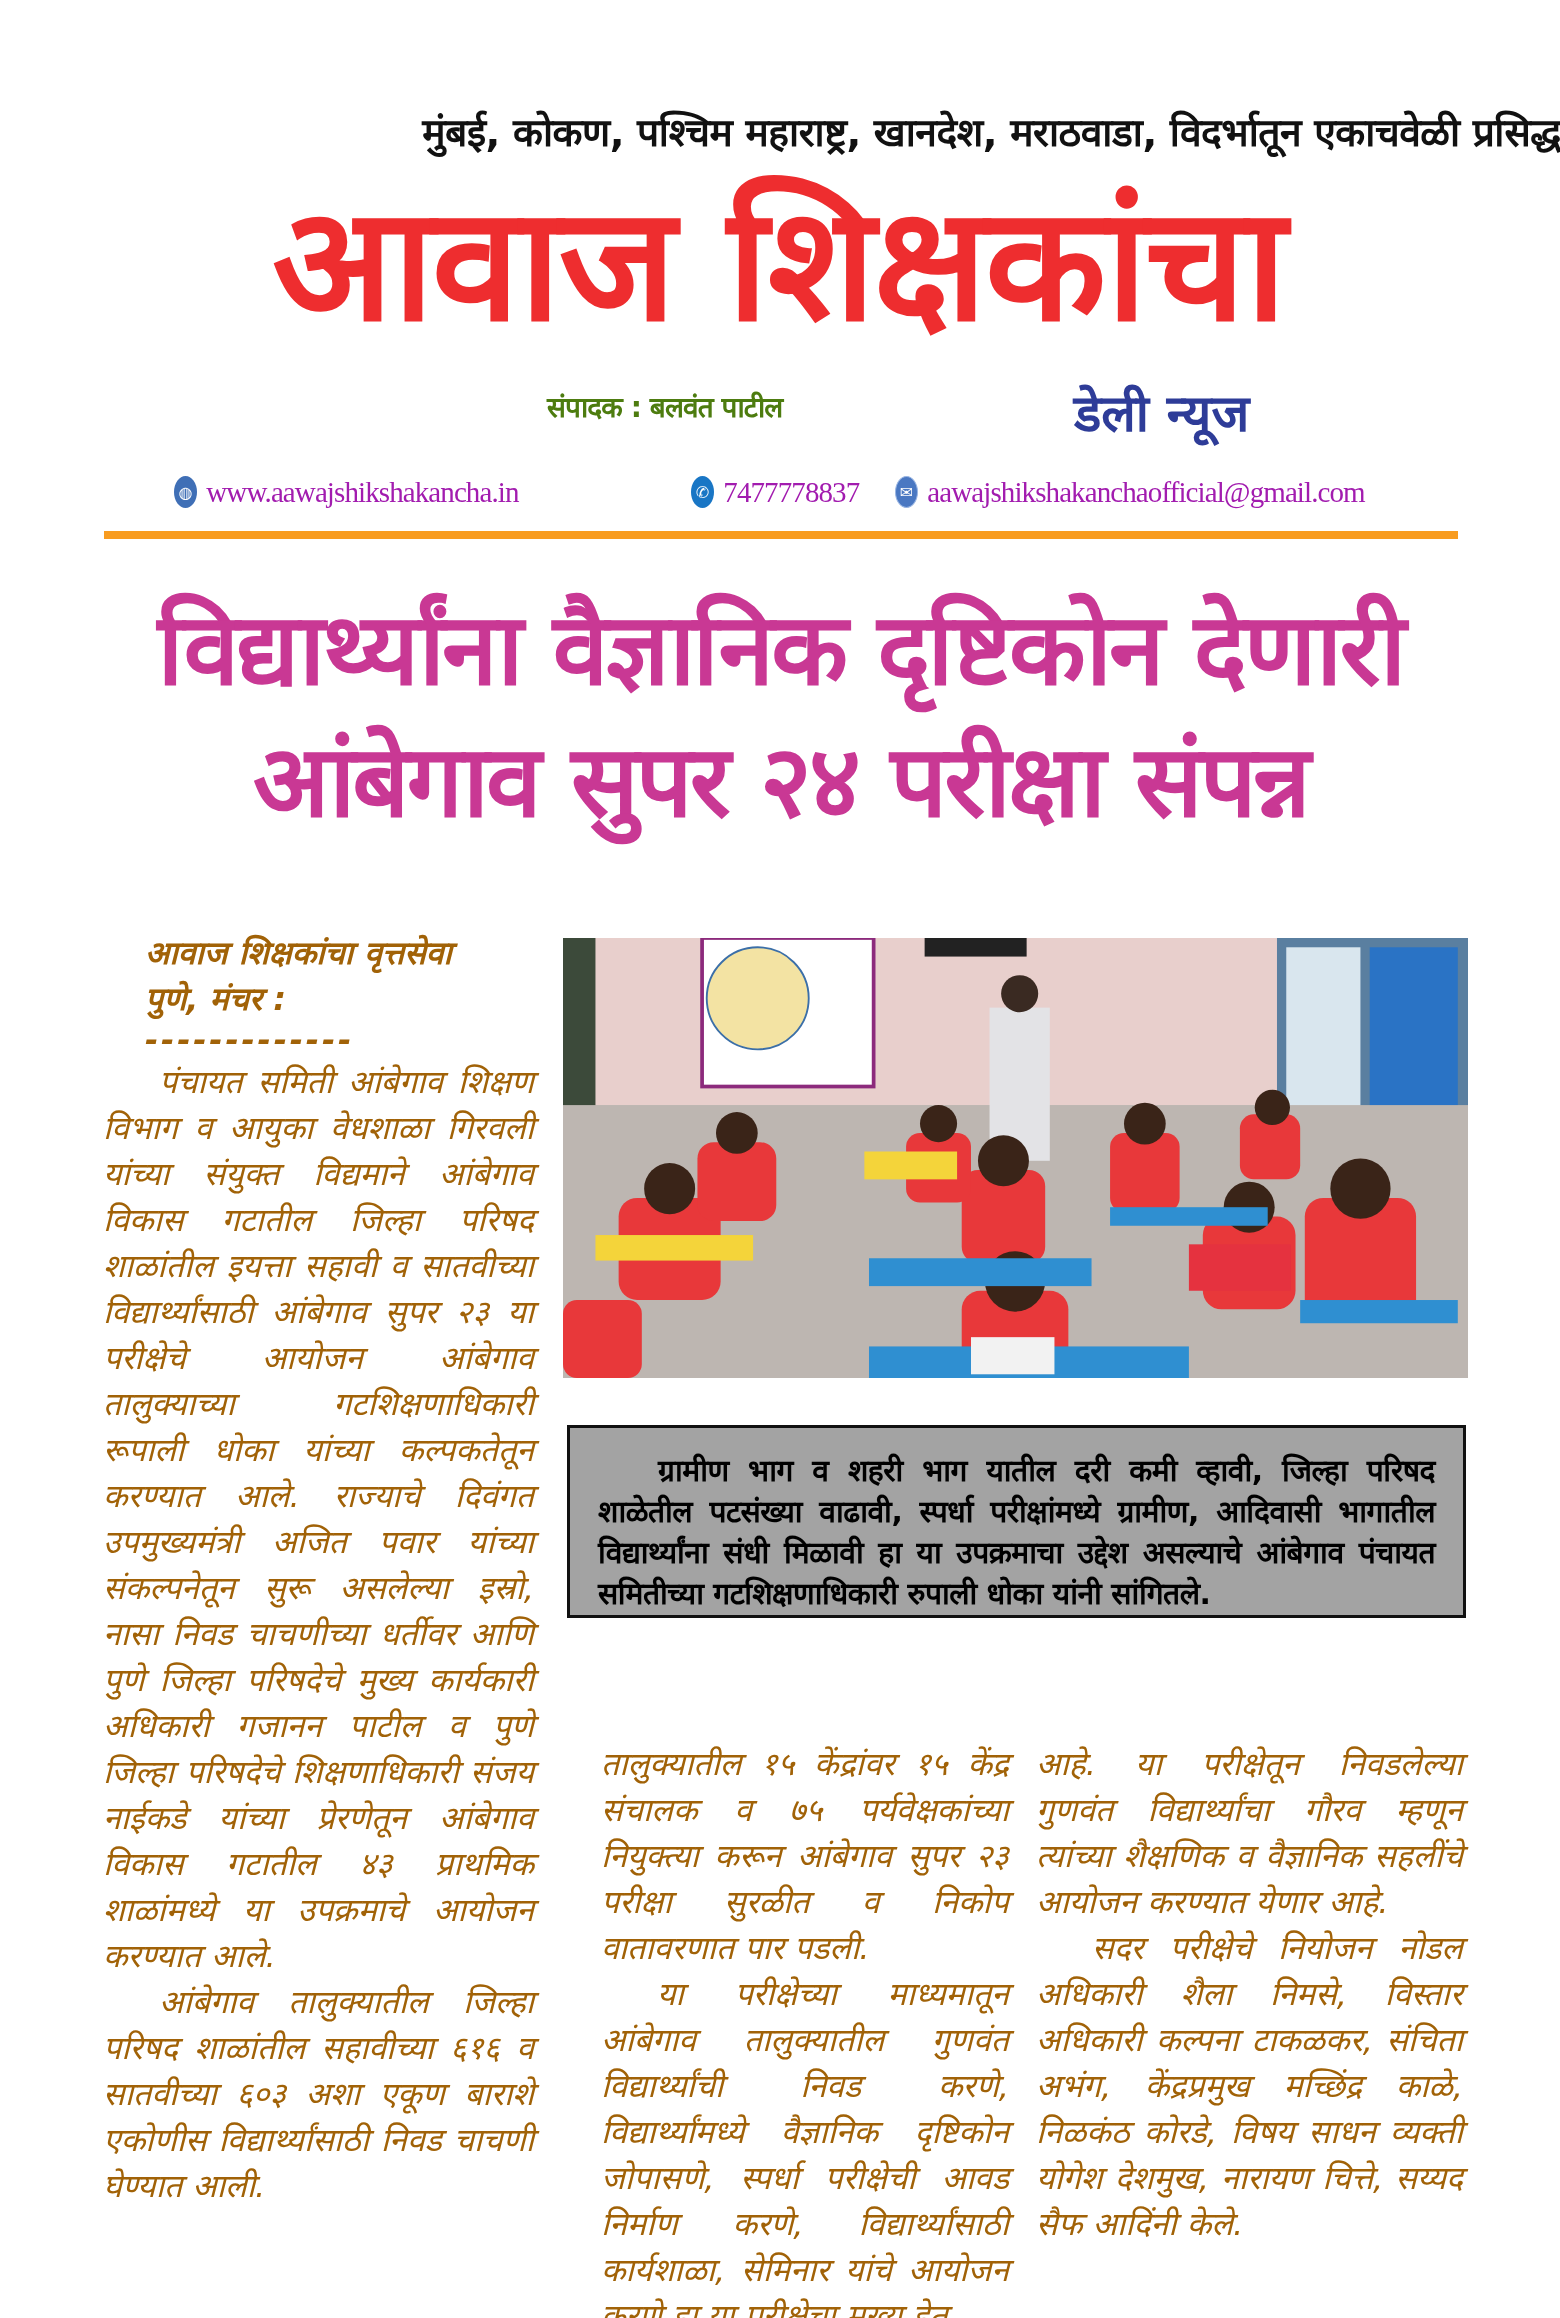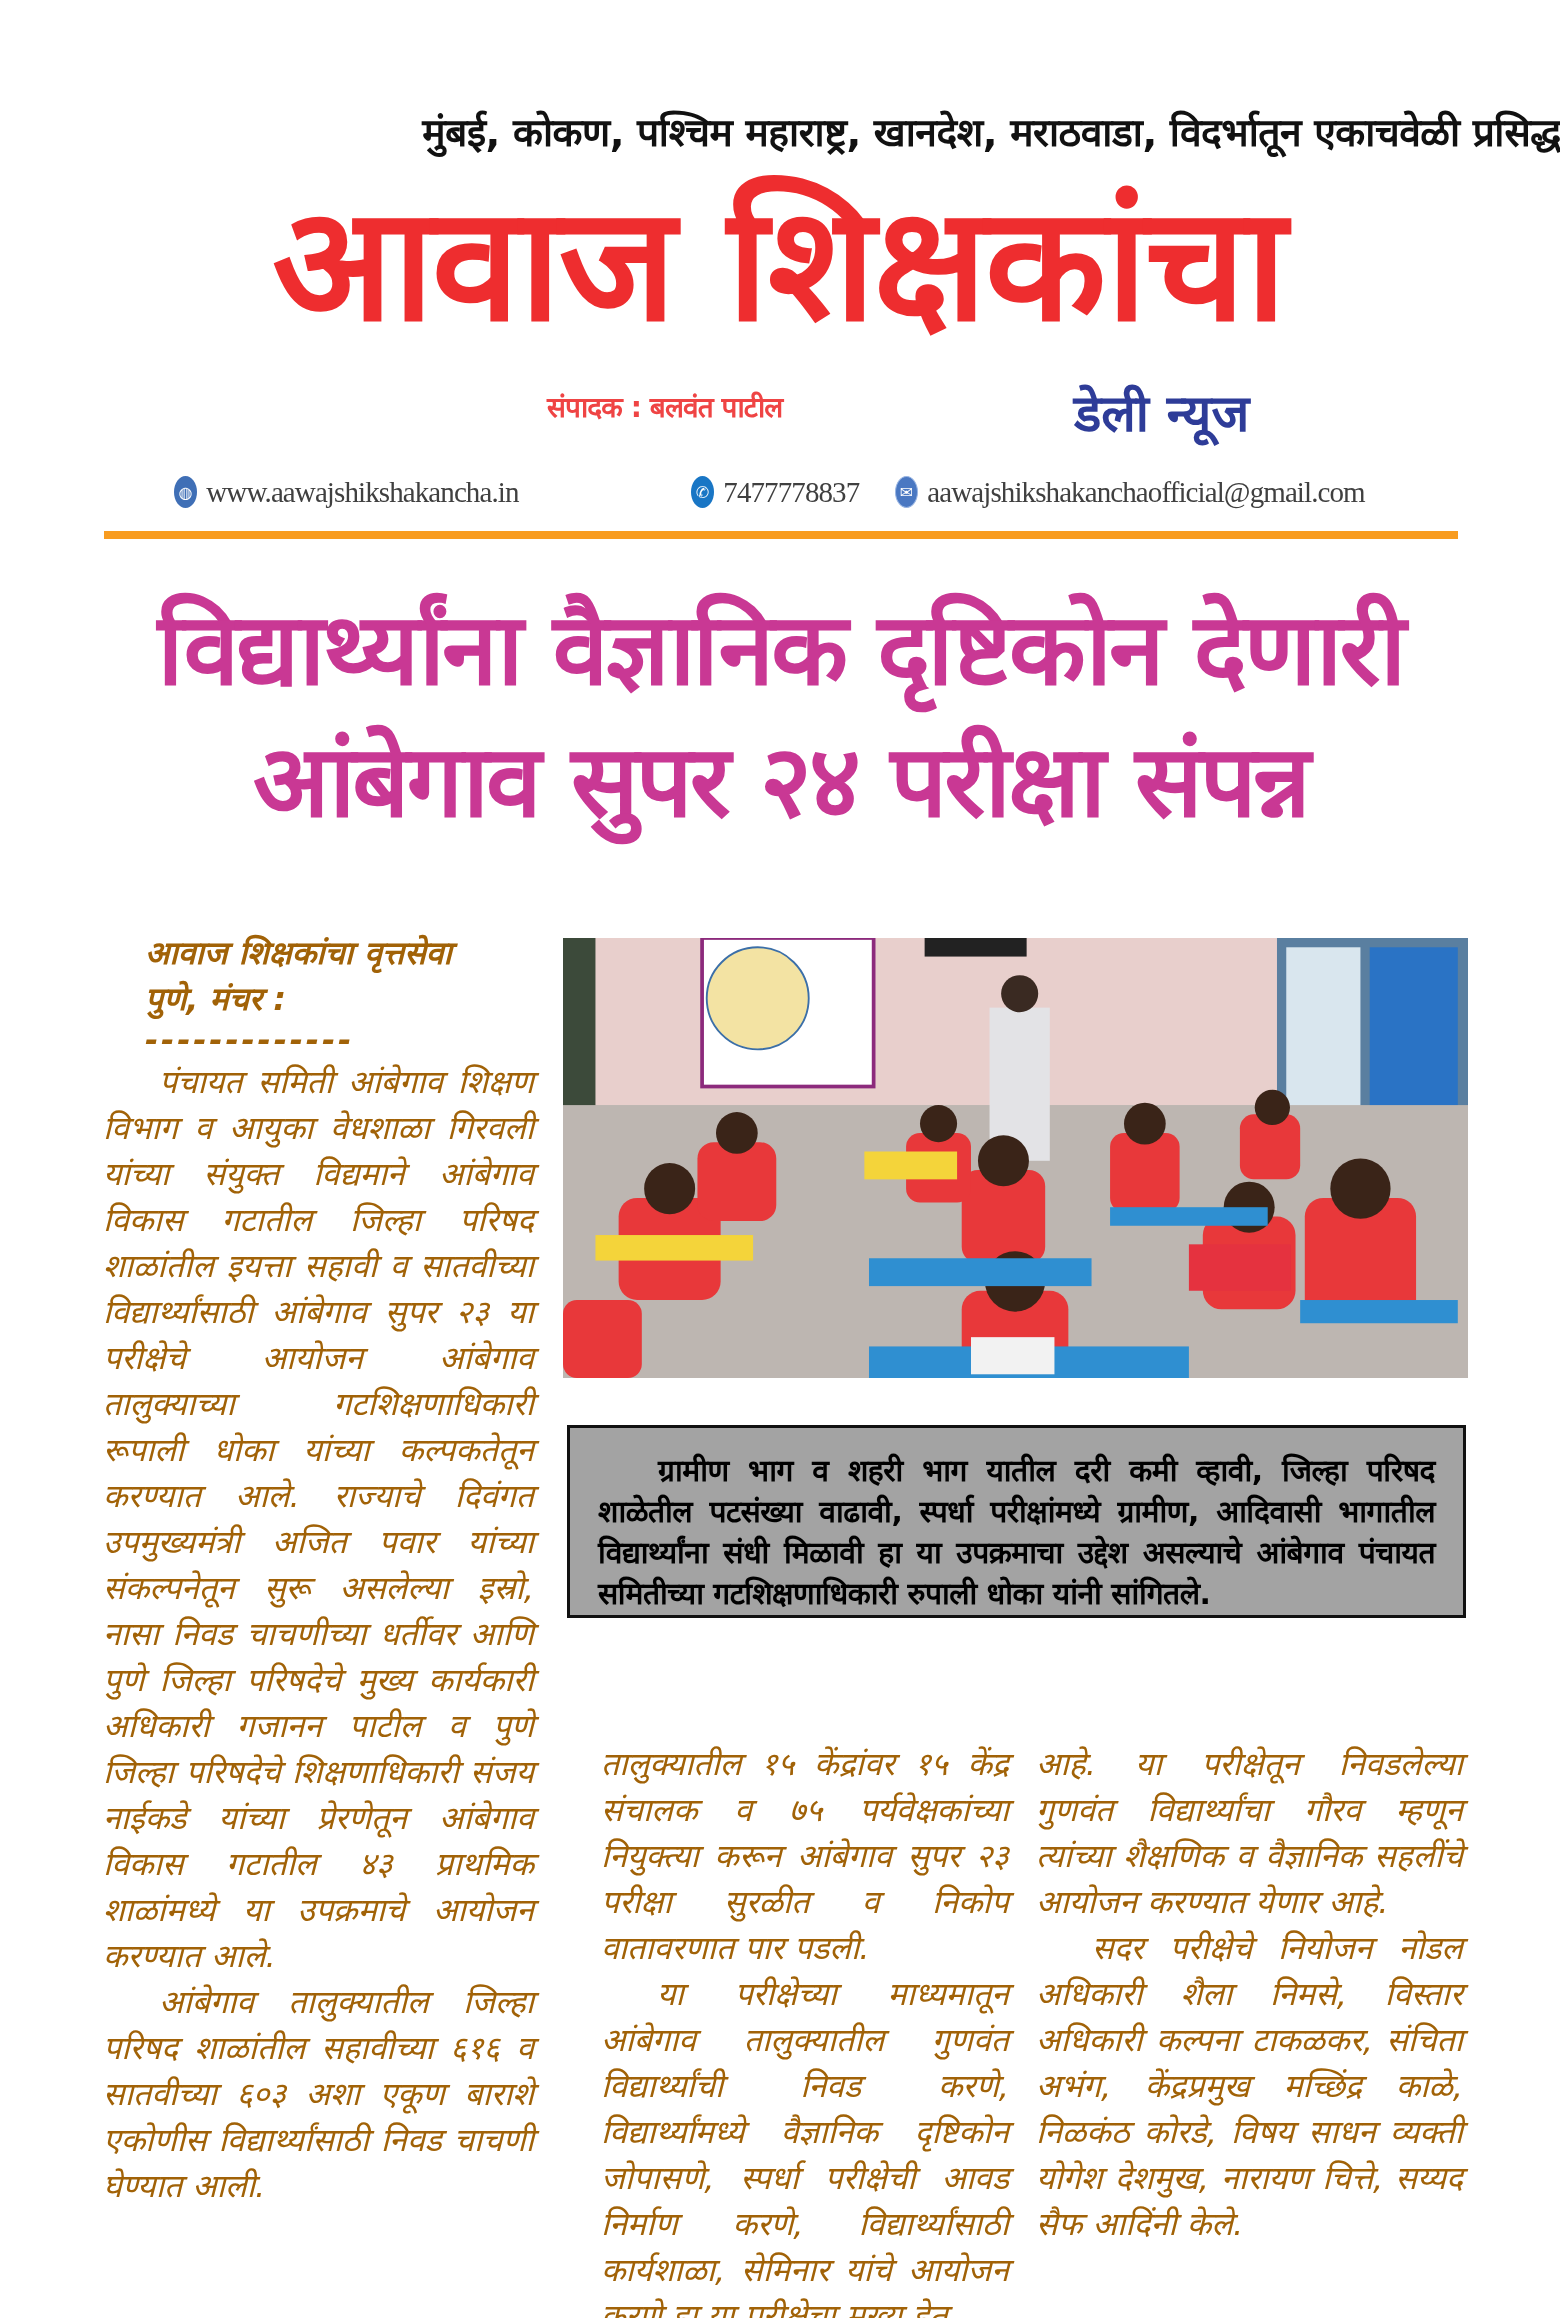--- a/index.html
+++ b/index.html
@@ -12,34 +12,34 @@
     text-align: right; font-size: 39px; font-weight: bold; color: #111;
     letter-spacing: -0.5px;
   }
   .brand {
     position: absolute; left: 185px; top: 167px; width: 1187px; height: 195px;
     text-align: center; font-size: 158px; font-weight: bold; color: #ee2d2f;
     line-height: 195px; letter-spacing: -1.9px;
   }
   .editor {
     position: absolute; left: 547px; top: 387px; width: 371px;
-    font-size: 28px; font-weight: bold; color: #ef4444; letter-spacing: -0.9px;
+    font-size: 28px; font-weight: bold; color: #4d7c0f; letter-spacing: -0.9px;
   }
   .edition {
     position: absolute; left: 1067px; top: 376px; width: 288px;
     font-size: 51px; font-weight: bold; color: #2e3c98; margin-left: 7px;
   }
 
   .contact-row { position: absolute; top: 471px; height: 42px; display: flex; align-items: center; }
   .contact-row .ic {
     width: 23px; height: 32px; border-radius: 50%; display: flex; align-items: center;
     justify-content: center; color: #fff; font-size: 16px; margin-right: 9.3px; flex: none;
   }
   .contact-row .txt {
-    font-family: "Liberation Serif", serif; font-size: 29px; color: #404040;
+    font-family: "Liberation Serif", serif; font-size: 29px; color: #a21caf;
     letter-spacing: -0.9px; white-space: nowrap;
   }
   .c-web { left: 174px; }
   .c-web .ic { background: #3f6fb6; }
   .c-phone { left: 691px; }
   .c-phone .ic { background: #1976c5; }
   .c-mail { left: 895px; }
   .c-mail .ic { background: #4a78c2; border: 1.9px solid #9ab6e3; }
 
   .orange-rule {

